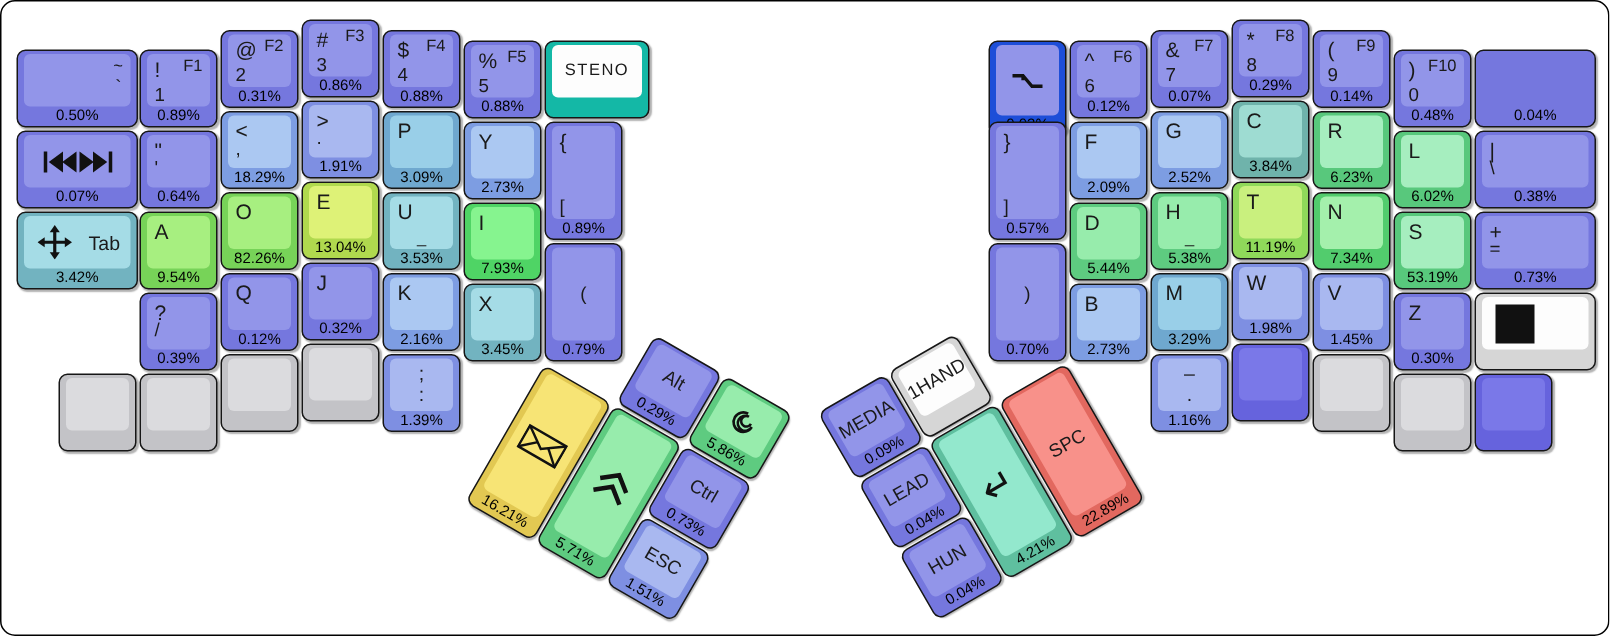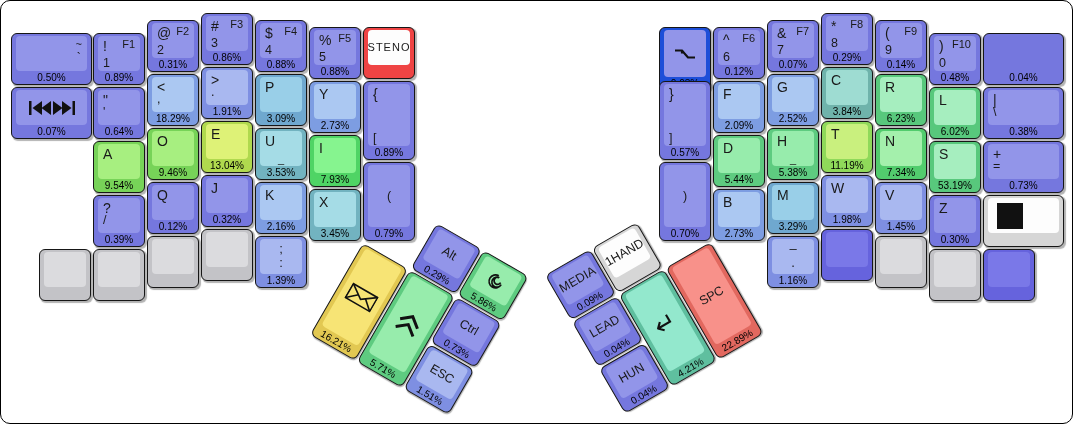--- a/index.html
+++ b/index.html
@@ -73,21 +73,21 @@
       <div class="pct">0.88%</div>
     </div>
     <div class="key" style="left: 308px; top: 26px; width: 52px; height: 52px; background: rgb(117, 119, 222);">
       <div class="keytop" style="background: rgb(146, 149, 233);">
         <div class="lab tl">%</div>
         <div class="lab tr">F5</div>
         <div class="lab bl">5</div>
       </div>
       <div class="pct">0.88%</div>
     </div>
-    <div class="key steno" style="left: 362px; top: 26px; width: 52px; height: 52px; background: #ef4444;">
+    <div class="key steno" style="left: 362px; top: 26px; width: 70px; height: 52px; background: #14b8a6;">
       <div class="keytop" style="background: rgb(253, 253, 253);">
         <div class="lab c">STENO</div>
       </div>
     </div>
     <div class="key" style="left: 10px; top: 86px; width: 81px; height: 52px; background: rgb(117, 119, 222);">
       <div class="keytop" style="background: rgb(146, 149, 233);">
         <span class="icon">
           <svg width="46" height="16" viewBox="0 0 46 16">
             <g fill="#111">
               <rect x="0" y="1" width="2.5" height="14"></rect>
@@ -135,31 +135,51 @@
       </div>
       <div class="pct">2.73%</div>
     </div>
     <div class="key" style="left: 362px; top: 80px; width: 52px; height: 79px; background: rgb(117, 119, 222);">
       <div class="keytop" style="background: rgb(146, 149, 233);">
         <div class="lab tl">{</div>
         <div class="lab bl">[</div>
       </div>
       <div class="pct">0.89%</div>
     </div>
+    <div class="key" style="left: 10px; top: 140px; width: 81px; height: 52px; background: rgb(114, 179, 192);">
+      <div class="keytop" style="background: rgb(165, 220, 230);">
+        <span class="icon left">
+          <svg width="23" height="23" viewBox="0 0 24 24">
+            <g stroke="#111" stroke-width="2.2">
+              <line x1="12" y1="4" x2="12" y2="20"></line>
+              <line x1="4" y1="12" x2="20" y2="12"></line>
+            </g>
+            <g fill="#111">
+              <polygon points="12,0 8.5,5 15.5,5"></polygon>
+              <polygon points="12,24 8.5,19 15.5,19"></polygon>
+              <polygon points="0,12 5,8.5 5,15.5"></polygon>
+              <polygon points="24,12 19,8.5 19,15.5"></polygon>
+            </g>
+          </svg>
+        </span>
+        <div class="lab cr">Tab</div>
+      </div>
+      <div class="pct">3.42%</div>
+    </div>
     <div class="key" style="left: 92px; top: 140px; width: 52px; height: 52px; background: rgb(119, 211, 88);">
       <div class="keytop" style="background: rgb(167, 239, 128);">
         <div class="lab tl">A</div>
       </div>
       <div class="pct">9.54%</div>
     </div>
     <div class="key" style="left: 146px; top: 127px; width: 52px; height: 52px; background: rgb(119, 211, 88);">
       <div class="keytop" style="background: rgb(167, 239, 128);">
         <div class="lab tl">O</div>
       </div>
-      <div class="pct">9.46%</div>
+      <div class="pct">82.26%</div>
     </div>
     <div class="key" style="left: 200px; top: 120px; width: 52px; height: 52px; background: rgb(176, 217, 78);">
       <div class="keytop" style="background: rgb(222, 242, 119);">
         <div class="lab tl">E</div>
       </div>
       <div class="pct">13.04%</div>
     </div>
     <div class="key" style="left: 254px; top: 127px; width: 52px; height: 52px; background: rgb(114, 179, 192);">
       <div class="keytop" style="background: rgb(165, 220, 230);">
         <div class="lab tl">U</div>

